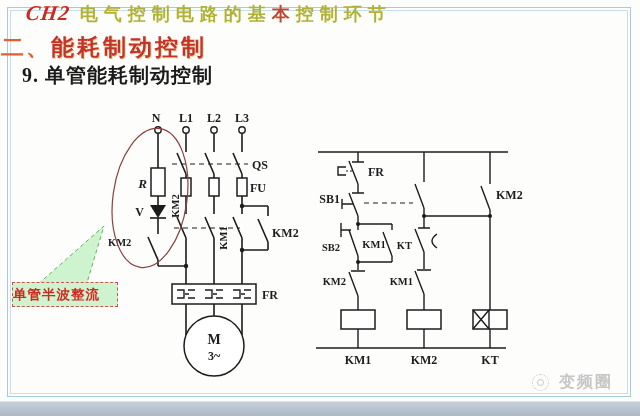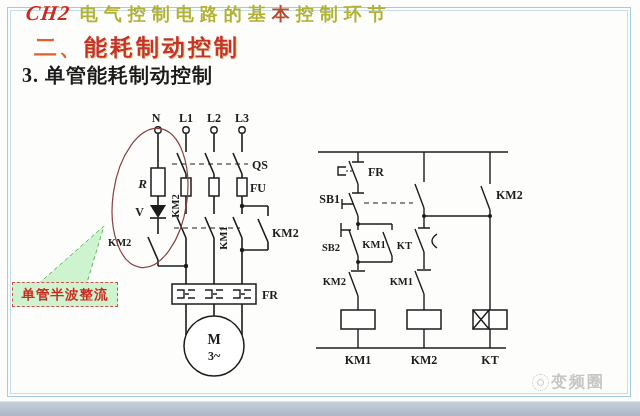--- a/index.html
+++ b/index.html
@@ -16,21 +16,21 @@
     background:linear-gradient(#c6cedb, var(--bottom-bar));border-top:1px solid #dde3ea;}
 
   
   .slide-title{position:absolute;left:26px;top:1px;white-space:nowrap;font-weight:bold;}
   .course{font-style:italic;font-size:21px;color:var(--accent-red);
     margin-right:10px;letter-spacing:1px;transform:skewX(-8deg);display:inline-block;}
   .tseg{font-size:18px;letter-spacing:6px;text-align:center;}
   .tseg.olive{color:var(--title-olive);}
   .tseg.tred{color:var(--title-red);}
 
-  .section-heading{position:absolute;left:34px;top:32px;white-space:nowrap;font-weight:bold;font-family:Liberation Serif, serif;}
+  .section-heading{position:absolute;left:1px;top:32px;white-space:nowrap;font-weight:bold;font-family:Liberation Serif, serif;}
   .sec-prefix{font-size:23px;color:var(--heading-orange);letter-spacing:2px;}
   .sec-title{font-size:23px;color:var(--heading-red);letter-spacing:3px;
     text-shadow:1px 1px 0 rgba(214,180,70,.55);}
   .subsection-heading{position:absolute;left:22px;top:62px;font-size:20px;
     font-weight:bold;color:#1a1a1a;letter-spacing:1px;white-space:nowrap;}
 
   
   svg{position:absolute;}
   .wire{stroke:var(--circuit-ink);stroke-width:1.6;fill:none;}
   .wire-thin{stroke:var(--circuit-ink);stroke-width:1.4;fill:none;}
@@ -42,25 +42,25 @@
   .lbl{font-family:"Liberation Serif","DejaVu Serif",serif;font-weight:bold;
        font-size:12px;fill:var(--circuit-ink);}
   .lbl-sm{font-size:10.5px;}
   .lbl-it{font-style:italic;font-size:13px;}
   .scope{stroke:var(--scope-red);stroke-width:1.2;fill:none;}
 
   
   .callout-wedge{left:10px;top:220px;width:110px;height:70px;}
   .callout-box{position:absolute;left:12px;top:282px;width:104px;height:23px;
     background:var(--callout-green);border:1.5px dashed var(--callout-border);
-    display:flex;align-items:center;justify-content:center;}
+    display:flex;align-items:center;}
   .callout-box span{color:var(--accent-red);font-weight:bold;font-size:13.5px;letter-spacing:1px;}
 
   
-  .watermark{position:absolute;left:532px;top:372px;display:flex;align-items:center;gap:2px;}
+  .watermark{position:absolute;left:532px;top:372px;display:flex;align-items:center;gap:10px;}
   .wm-icon{width:15px;height:15px;border-radius:50%;border:1.4px dotted var(--watermark-gray);
     position:relative;}
   .wm-icon::after{content:"";position:absolute;left:4px;top:4px;width:5px;height:5px;
     border-radius:50%;border:1px solid var(--watermark-gray);}
   .wm-text{color:var(--watermark-gray);font-size:16px;font-weight:bold;letter-spacing:2px;}
 </style>
 </head>
 <body>
 
 <div class="stage">
@@ -68,21 +68,21 @@
   <div class="frame-inner"></div>
 
   <div class="slide-title">
     <span class="course">CH2</span><span class="tseg olive">电气控制电路的基</span><span class="tseg tred">本</span><span class="tseg olive">控制环节</span>
   </div>
 
   <div class="section-heading">
     <span class="sec-prefix">二、</span><span class="sec-title">能耗制动控制</span>
   </div>
 
-  <div class="subsection-heading">3. 单管能耗制动控制</div>
+  <div class="subsection-heading">9. 单管能耗制动控制</div>
 
   <svg style="left:85px;top:100px;width:225px;height:295px" viewBox="85 100 225 295">
 
     <text class="lbl" x="156" y="122" text-anchor="middle">N</text>
     <text class="lbl" x="186" y="122" text-anchor="middle">L1</text>
     <text class="lbl" x="214" y="122" text-anchor="middle">L2</text>
     <text class="lbl" x="242" y="122" text-anchor="middle">L3</text>
     <circle class="term" cx="158" cy="130" r="3.2"></circle>
     <circle class="term" cx="186" cy="130" r="3.2"></circle>
     <circle class="term" cx="214" cy="130" r="3.2"></circle>

